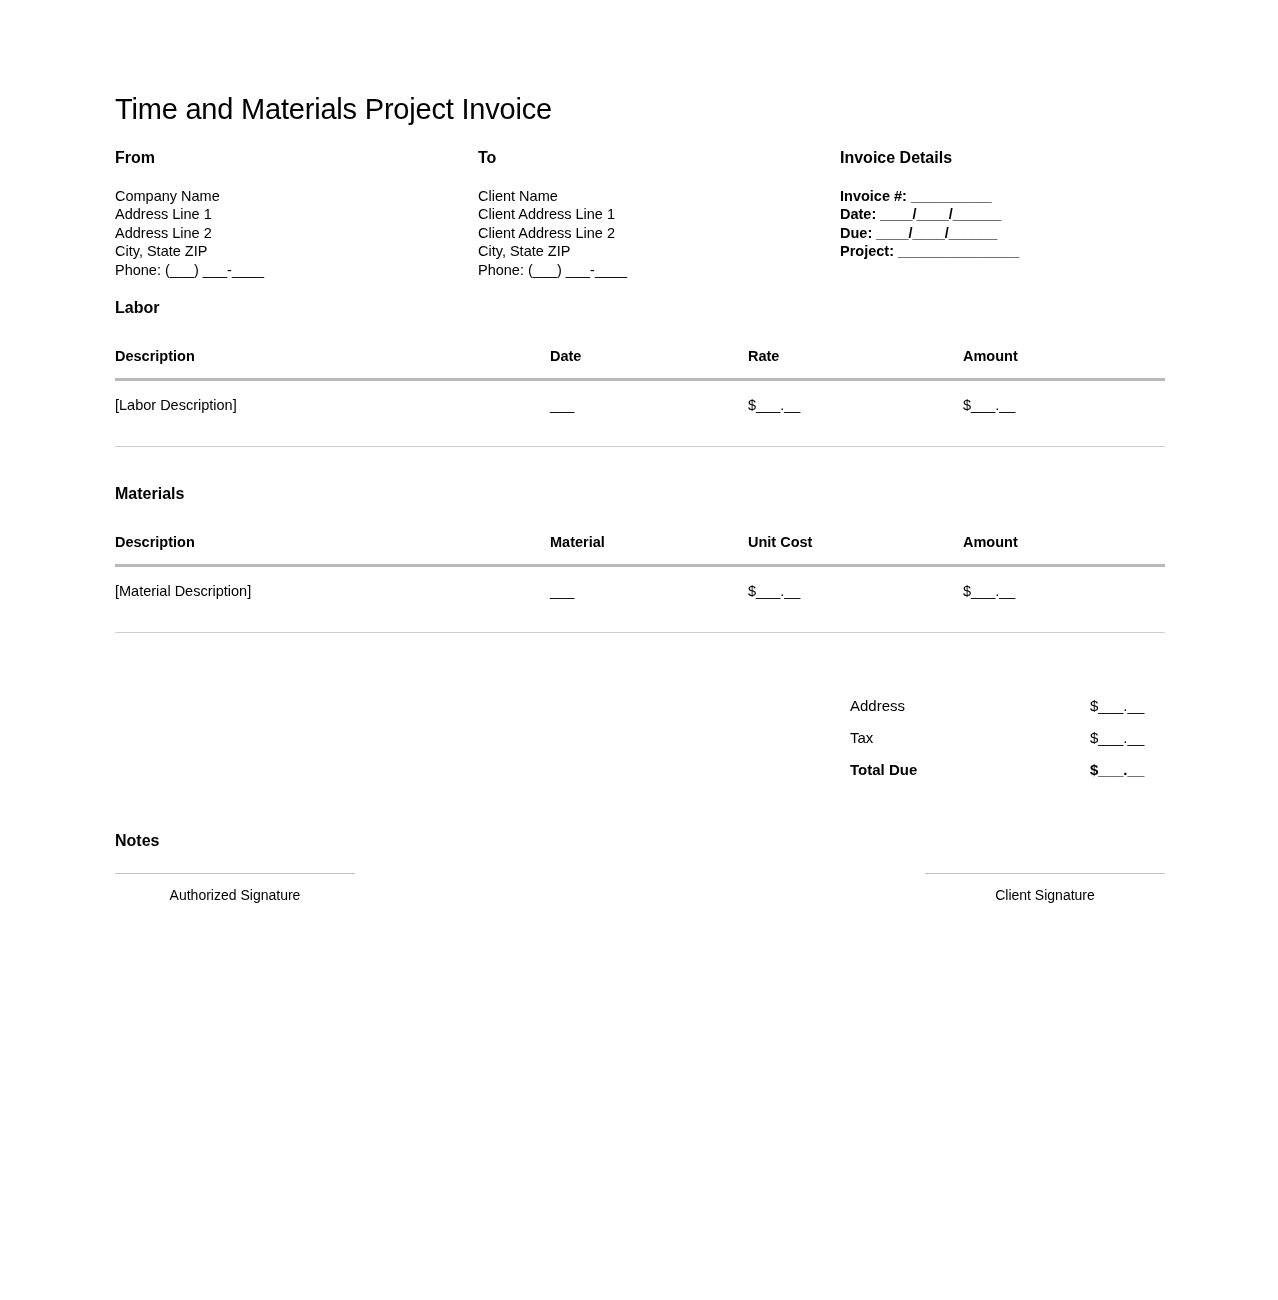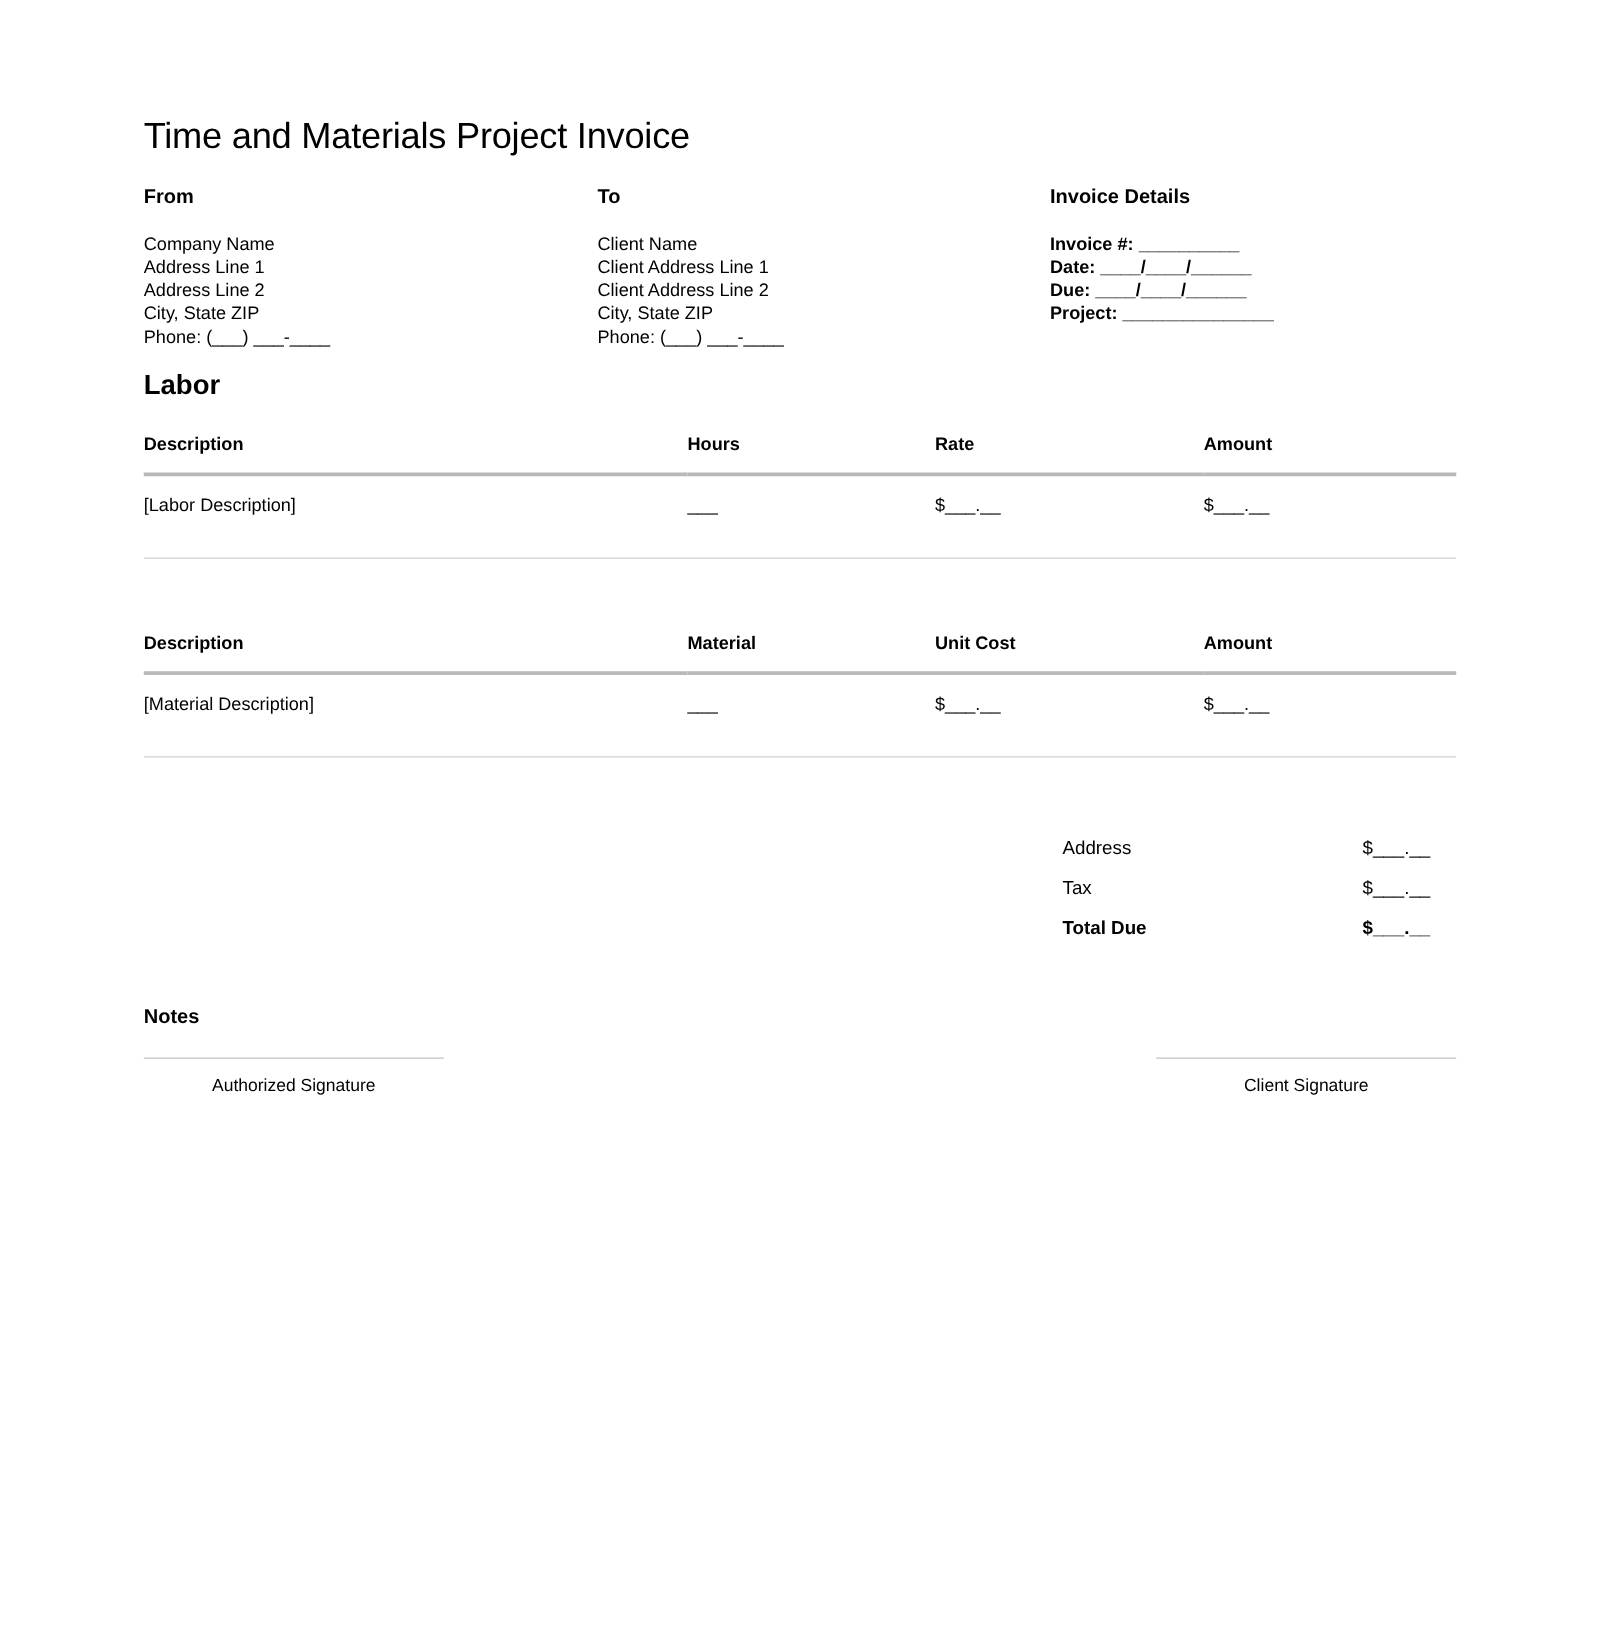--- a/index.html
+++ b/index.html
@@ -64,21 +64,21 @@
   }
   .detail-line {
     font-size: 14.5px;
     line-height: 18.4px;
     font-weight: bold;
     white-space: pre;
   }
 
   
   .section-head {
-    font-size: 22px;
+    font-size: 16px;
     font-weight: bold;
     line-height: 27px;
     margin: 0;
   }
   .sub-head {
     font-size: 16px;
     font-weight: bold;
     line-height: 20px;
     margin: 0;
   }
@@ -227,37 +227,38 @@
     <table class="tbl">
       <colgroup>
         <col class="col-desc">
           <col class="col-b">
           <col class="col-c">
           <col class="col-d">
       </colgroup>
       <thead>
         <tr>
           <th>Description</th>
-          <th class="pad-l-labor-b">Hours</th>
+          <th class="pad-l-labor-b">Date</th>
           <th class="pad-l-labor-c">Rate</th>
           <th class="pad-l-labor-d">Amount</th>
         </tr>
       </thead>
       <tbody>
         <tr>
           <td>[Labor Description]</td>
           <td class="cell-ind-b">___</td>
           <td class="cell-ind-c">$___.__</td>
           <td class="cell-ind-d">$___.__</td>
         </tr>
       </tbody>
     </table>
 
     <div style="height:33px"></div>
 
+    <h2 class="section-head">Materials</h2>
 
     <div style="height:26px"></div>
 
     <table class="tbl">
       <colgroup>
         <col class="col-desc">
           <col class="col-b">
           <col class="col-c">
           <col class="col-d">
       </colgroup>

